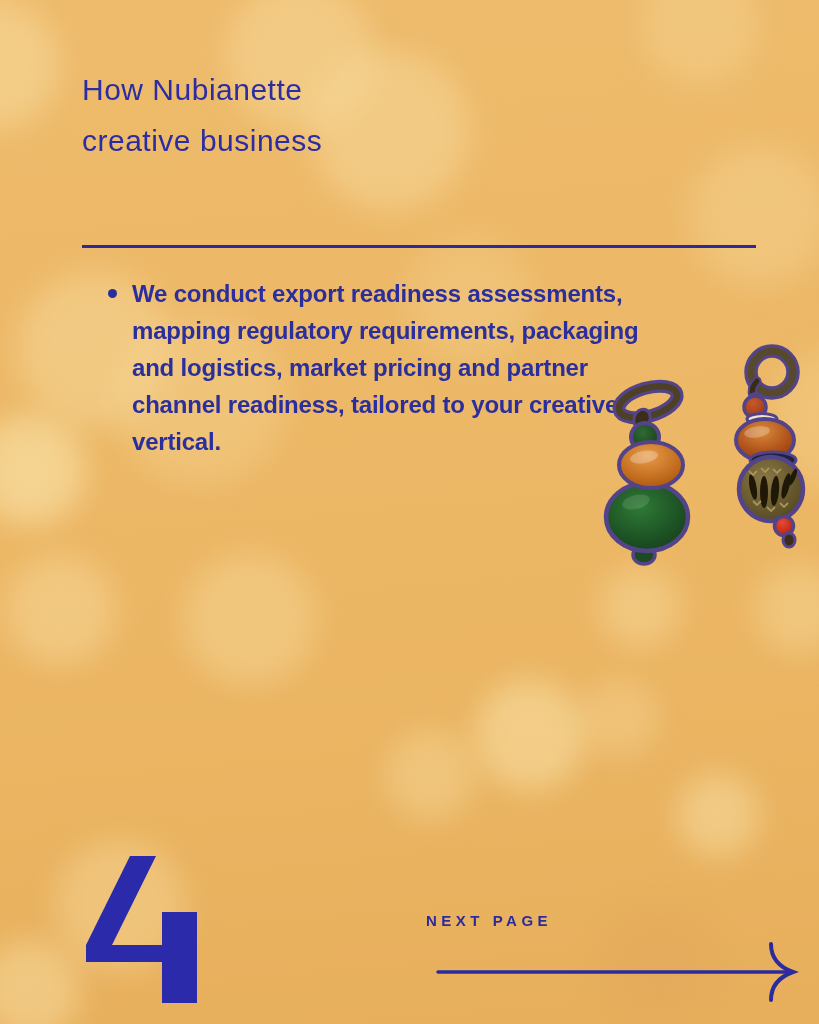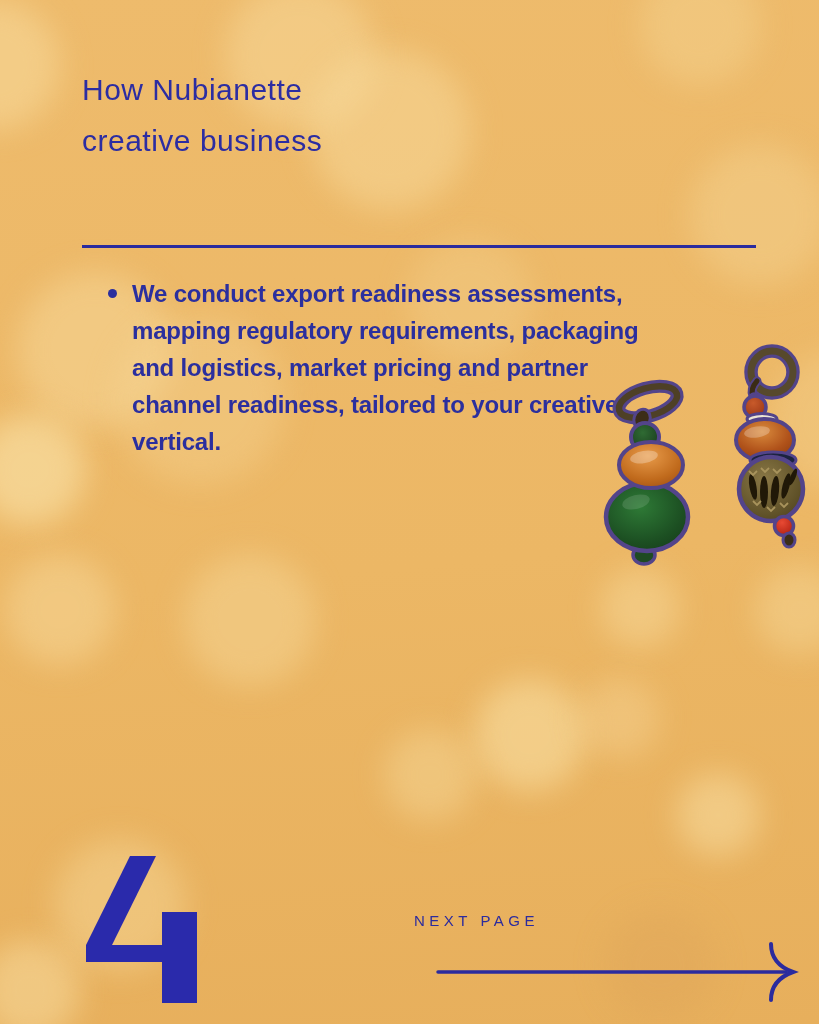--- a/index.html
+++ b/index.html
@@ -37,22 +37,22 @@
     content:"";position:absolute;left:3px;top:14px;width:9px;height:9px;
     border-radius:50%;background:#2b2f9e;
   }
 
   .pendant{position:absolute;}
   .p1{left:598px;top:378px;}
   .p2{left:723px;top:341px;}
 
   .page-number{position:absolute;left:60px;top:850px;}
   .next-label{
-    position:absolute;left:414px;top:912px;color:#2b2b9e;
-    font-size:15px;font-weight:400;letter-spacing:4.5px;
+    position:absolute;left:426px;top:912px;color:#2b2b9e;
+    font-size:15px;font-weight:700;letter-spacing:4.5px;
   }
   .arrow{position:absolute;left:430px;top:938px;}
 </style>
 </head>
 <body>
 
 <div class="canvas">
 
   <div class="bokeh">
     <span style="left:-70px;top:0px;width:130px;height:130px;background:rgba(247,218,156,.55);"></span>

